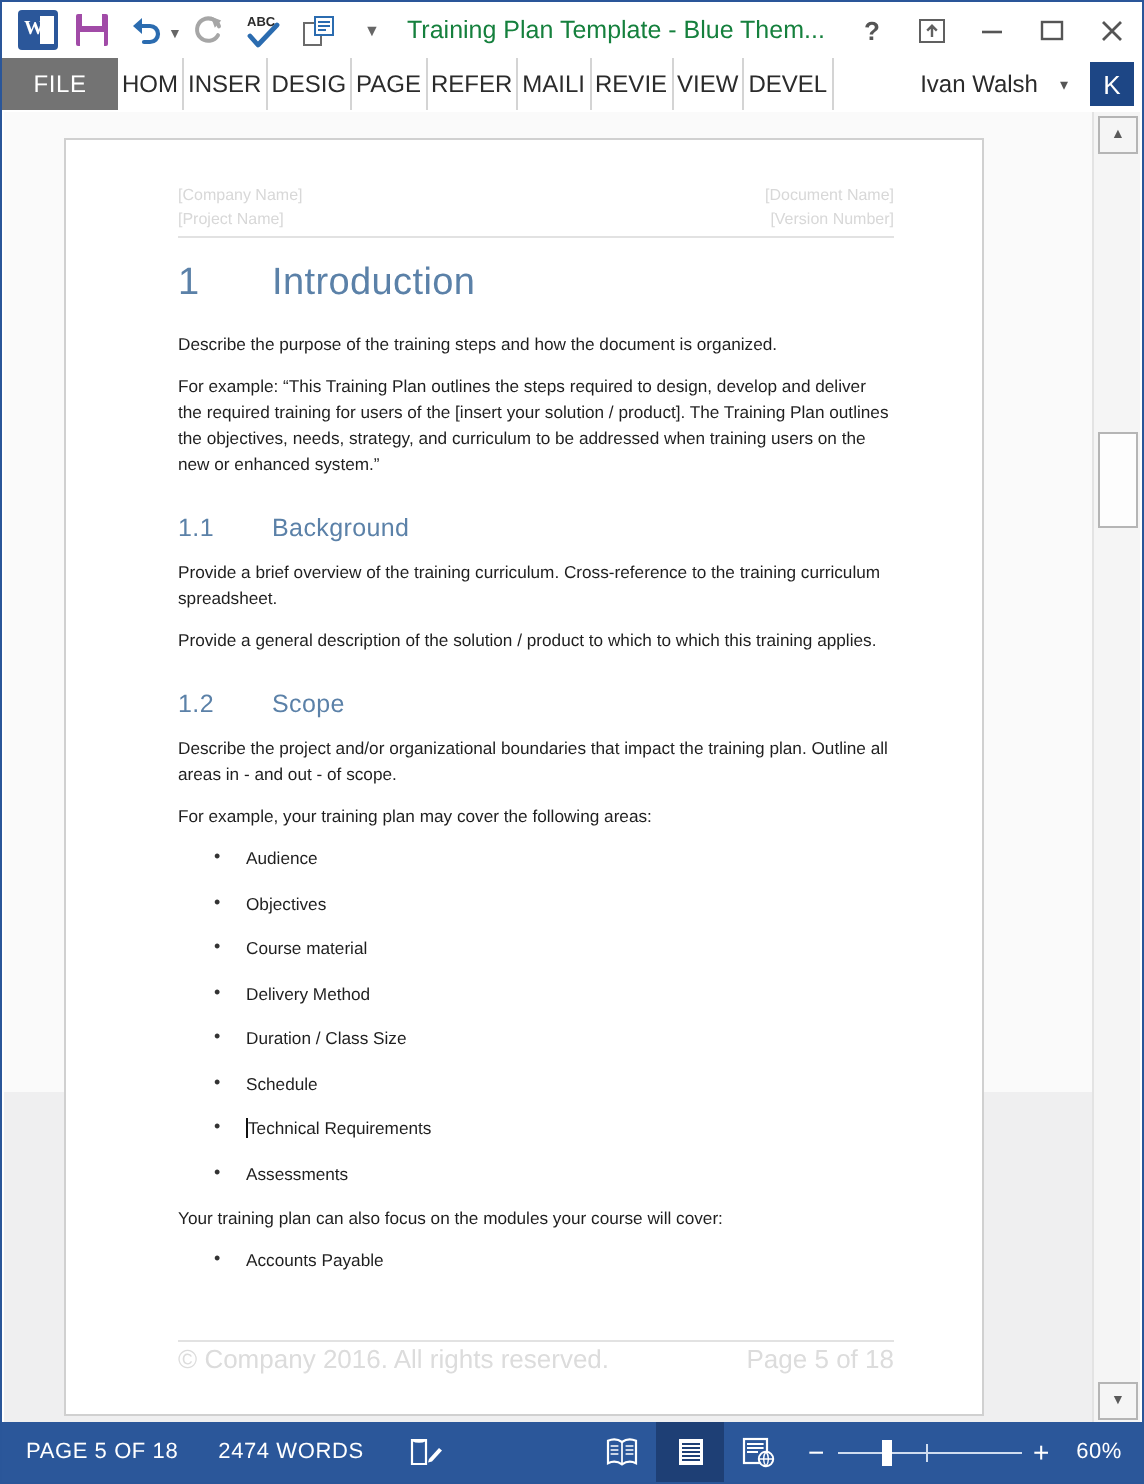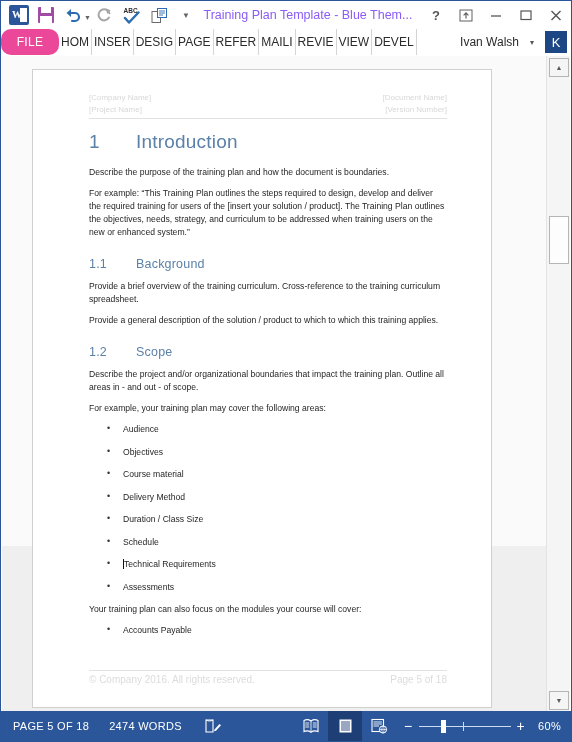--- a/index.html
+++ b/index.html
@@ -57,46 +57,45 @@
   }
   .savebtn .label {
     position: absolute; left: 2px; bottom: 0; width: 12px; height: 7px;
     background: #ffffff;
   }
   .drop-caret {
     font-size: 7px; color: #666; margin-left: -3px; margin-top: 5px;
   }
   .titlecaption {
     flex: 1; text-align: center;
-    font-size: 12.5px; color: #8b5cf6;
+    font-size: 12.5px; color: #15803d;
     white-space: nowrap; overflow: hidden;
     padding-right: 4px;
   }
   .wbtns { display: flex; align-items: center; }
   .wbtn {
     width: 30px; height: 26px;
     display: flex; align-items: center; justify-content: center;
     color: #555; font-size: 13px;
   }
   .wbtn.close { font-size: 15px; }
 
   
   .ribbon {
     position: absolute; left: 0; top: 28px;
     width: 570px; height: 27px;
     background: #ffffff;
     display: flex; align-items: stretch;
     border-bottom: 1px solid #fff;
   }
   .tab-file {
-    background: #ec4899; color: #ffffff;
+    background: #737373; color: #ffffff;
     font-size: 12px; letter-spacing: .3px;
     display: flex; align-items: center; justify-content: center;
     width: 58px;
-    border-radius: 10px;
   }
   .tab {
     color: #2b2b2b; font-size: 12px;
     display: flex; align-items: center; justify-content: center;
     padding: 0 2px;
     border-right: 1px solid #d4d4d4;
     white-space: nowrap;
   }
   .tab:first-of-type { border-left: 1px solid #d4d4d4; }
   .acct {
@@ -177,21 +176,21 @@
   .caret {
     display: inline-block; width: 0; border-left: 1px solid #111;
     height: 10px; vertical-align: -2px; margin-right: 0px;
   }
   .footer-wrap {
     position: absolute; left: 56px; right: 44px; bottom: 22px;
   }
   .footer-rule { border-top: 1px solid #e2e2e2; margin-bottom: 3px; }
   .ftr {
     display: flex; justify-content: space-between;
-    color: #dcdcdc; font-size: 10px; line-height: 11px;
+    color: #dcdcdc; font-size: 13px; line-height: 11px;
   }
 
   
   .vscroll {
     position: absolute; right: 1px; top: 55px;
     width: 24px; height: 656px;
     background: #f5f5f5;
     border-left: 1px solid #e3e3e3;
   }
   .sb-arrow {
@@ -369,21 +368,21 @@
             <div>[Version Number]</div>
           </div>
         </div>
         <div class="hdr-rule"></div>
 
         <h1 class="doch1">
           <span class="num">1</span>
           <span>Introduction</span>
         </h1>
 
-        <p class="body">Describe the purpose of the training plan and how the document is boundaries.</p>
+        <p class="body">Describe the purpose of the training steps and how the document is organized.</p>
         <p class="body">For example: “This Training Plan outlines the steps required to design, develop and deliver the required training for users of the [insert your solution / product]. The Training Plan outlines the objectives, needs, strategy, and curriculum to be addressed when training users on the new or enhanced system.”</p>
 
         <h2 class="doch2">
           <span class="num">1.1</span>
           <span>Background</span>
         </h2>
         <p class="body">Provide a brief overview of the training curriculum. Cross-reference to the training curriculum spreadsheet.</p>
         <p class="body">Provide a general description of the solution / product to which to which this training applies.</p>
 
         <h2 class="doch2">

